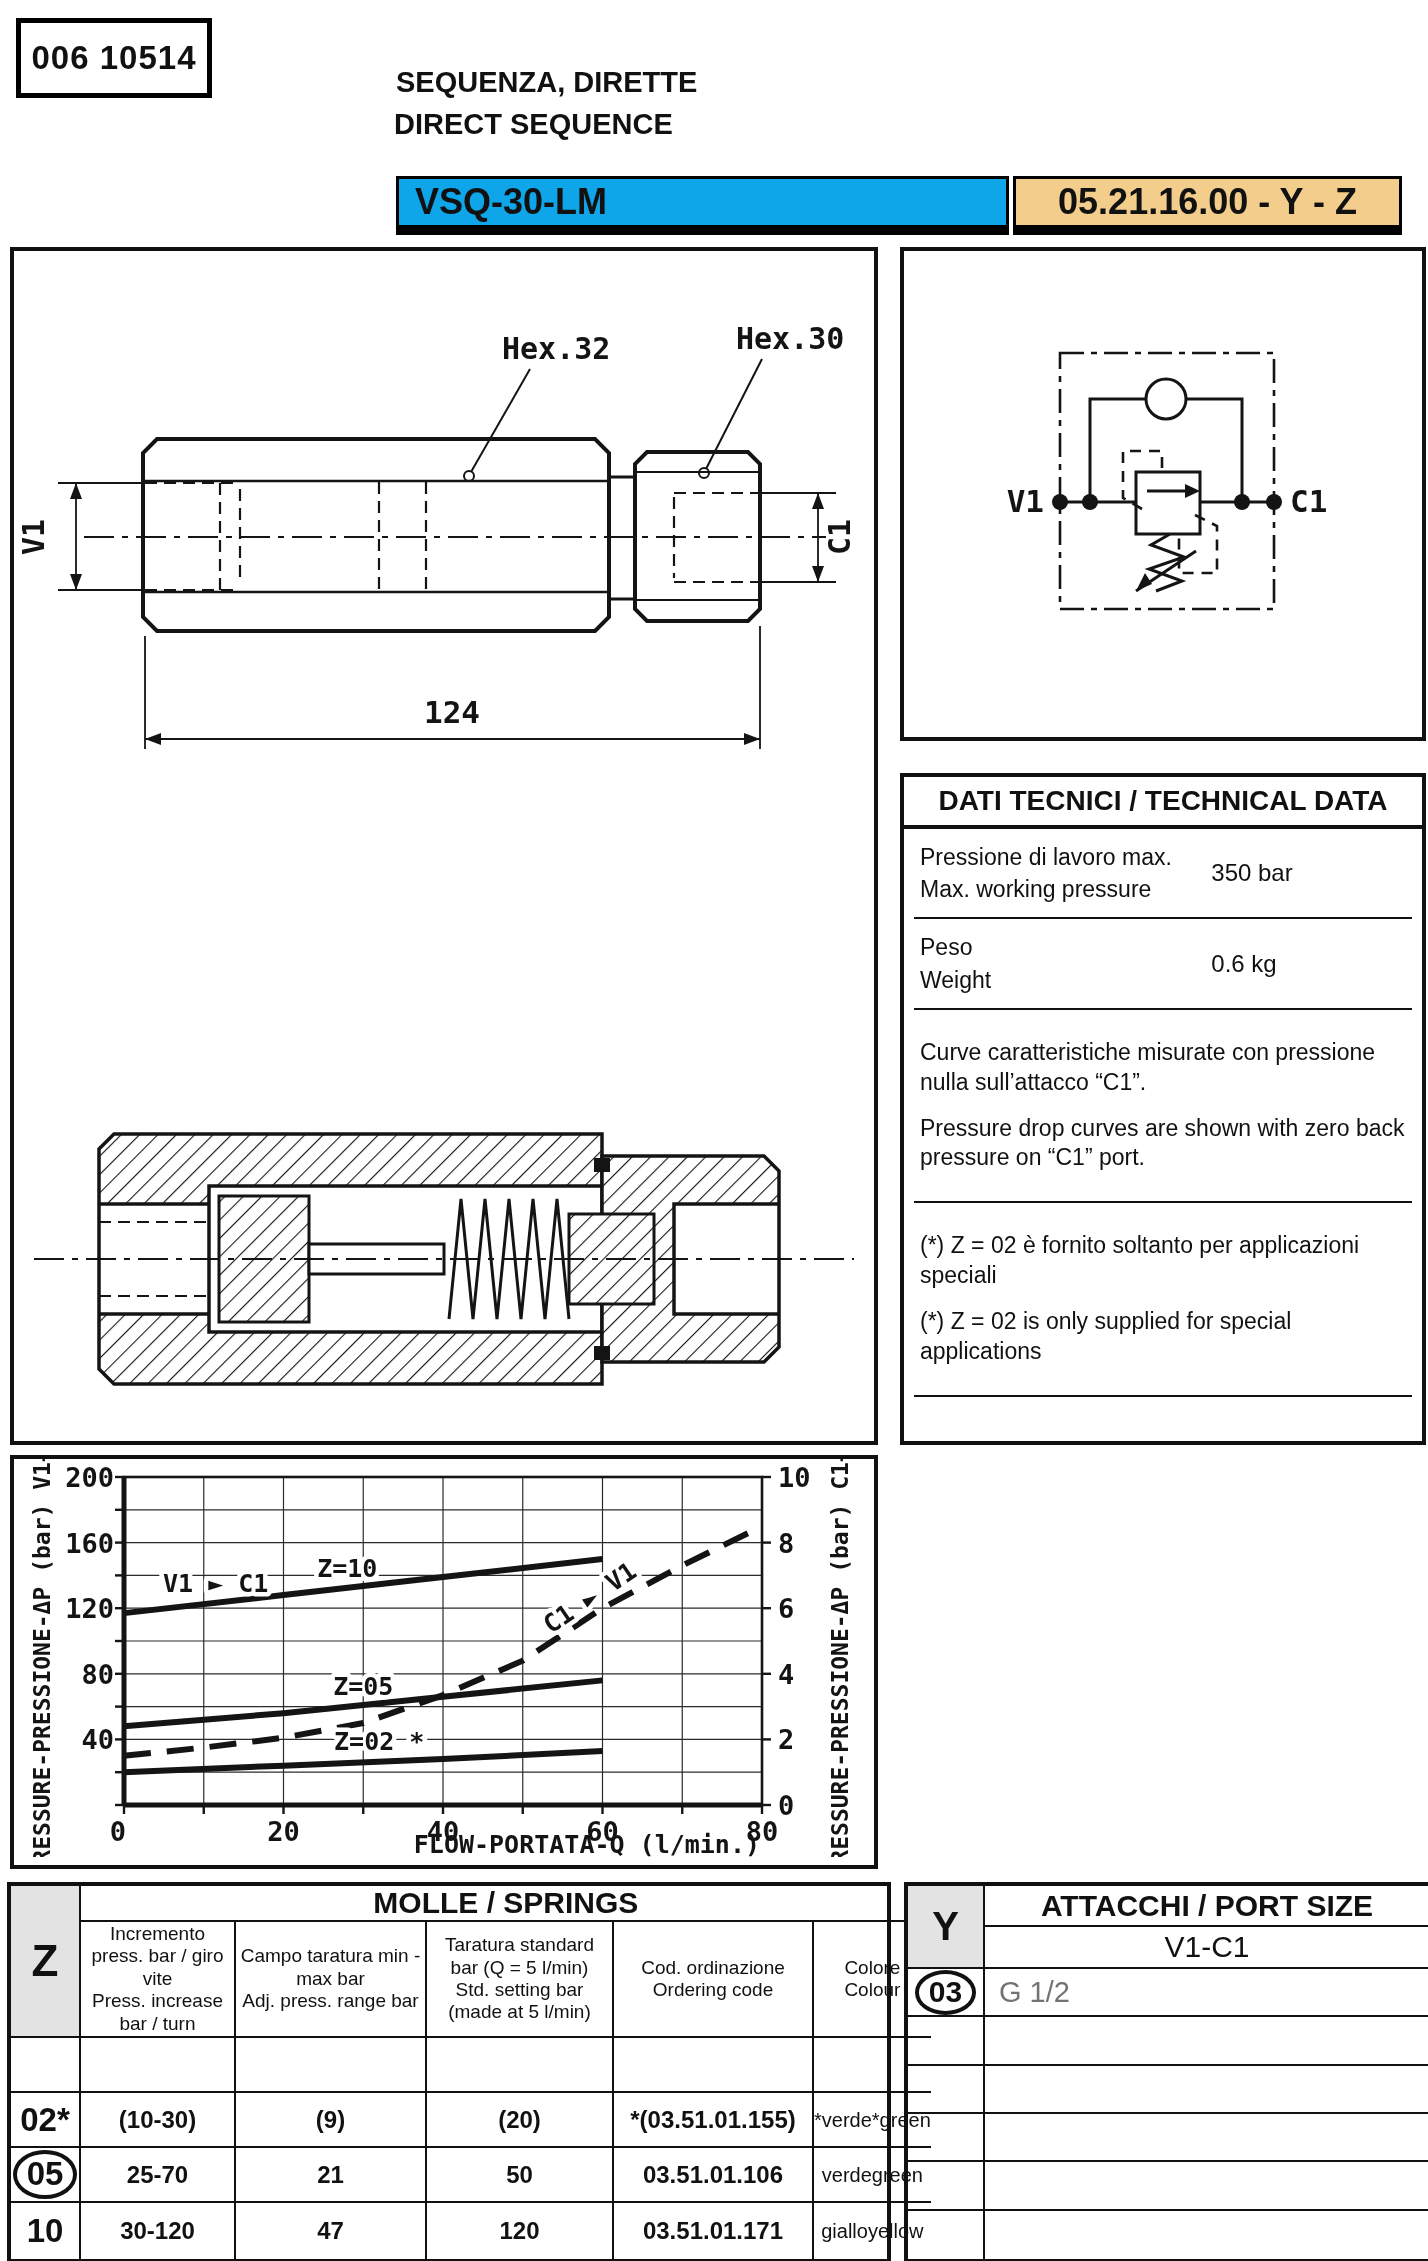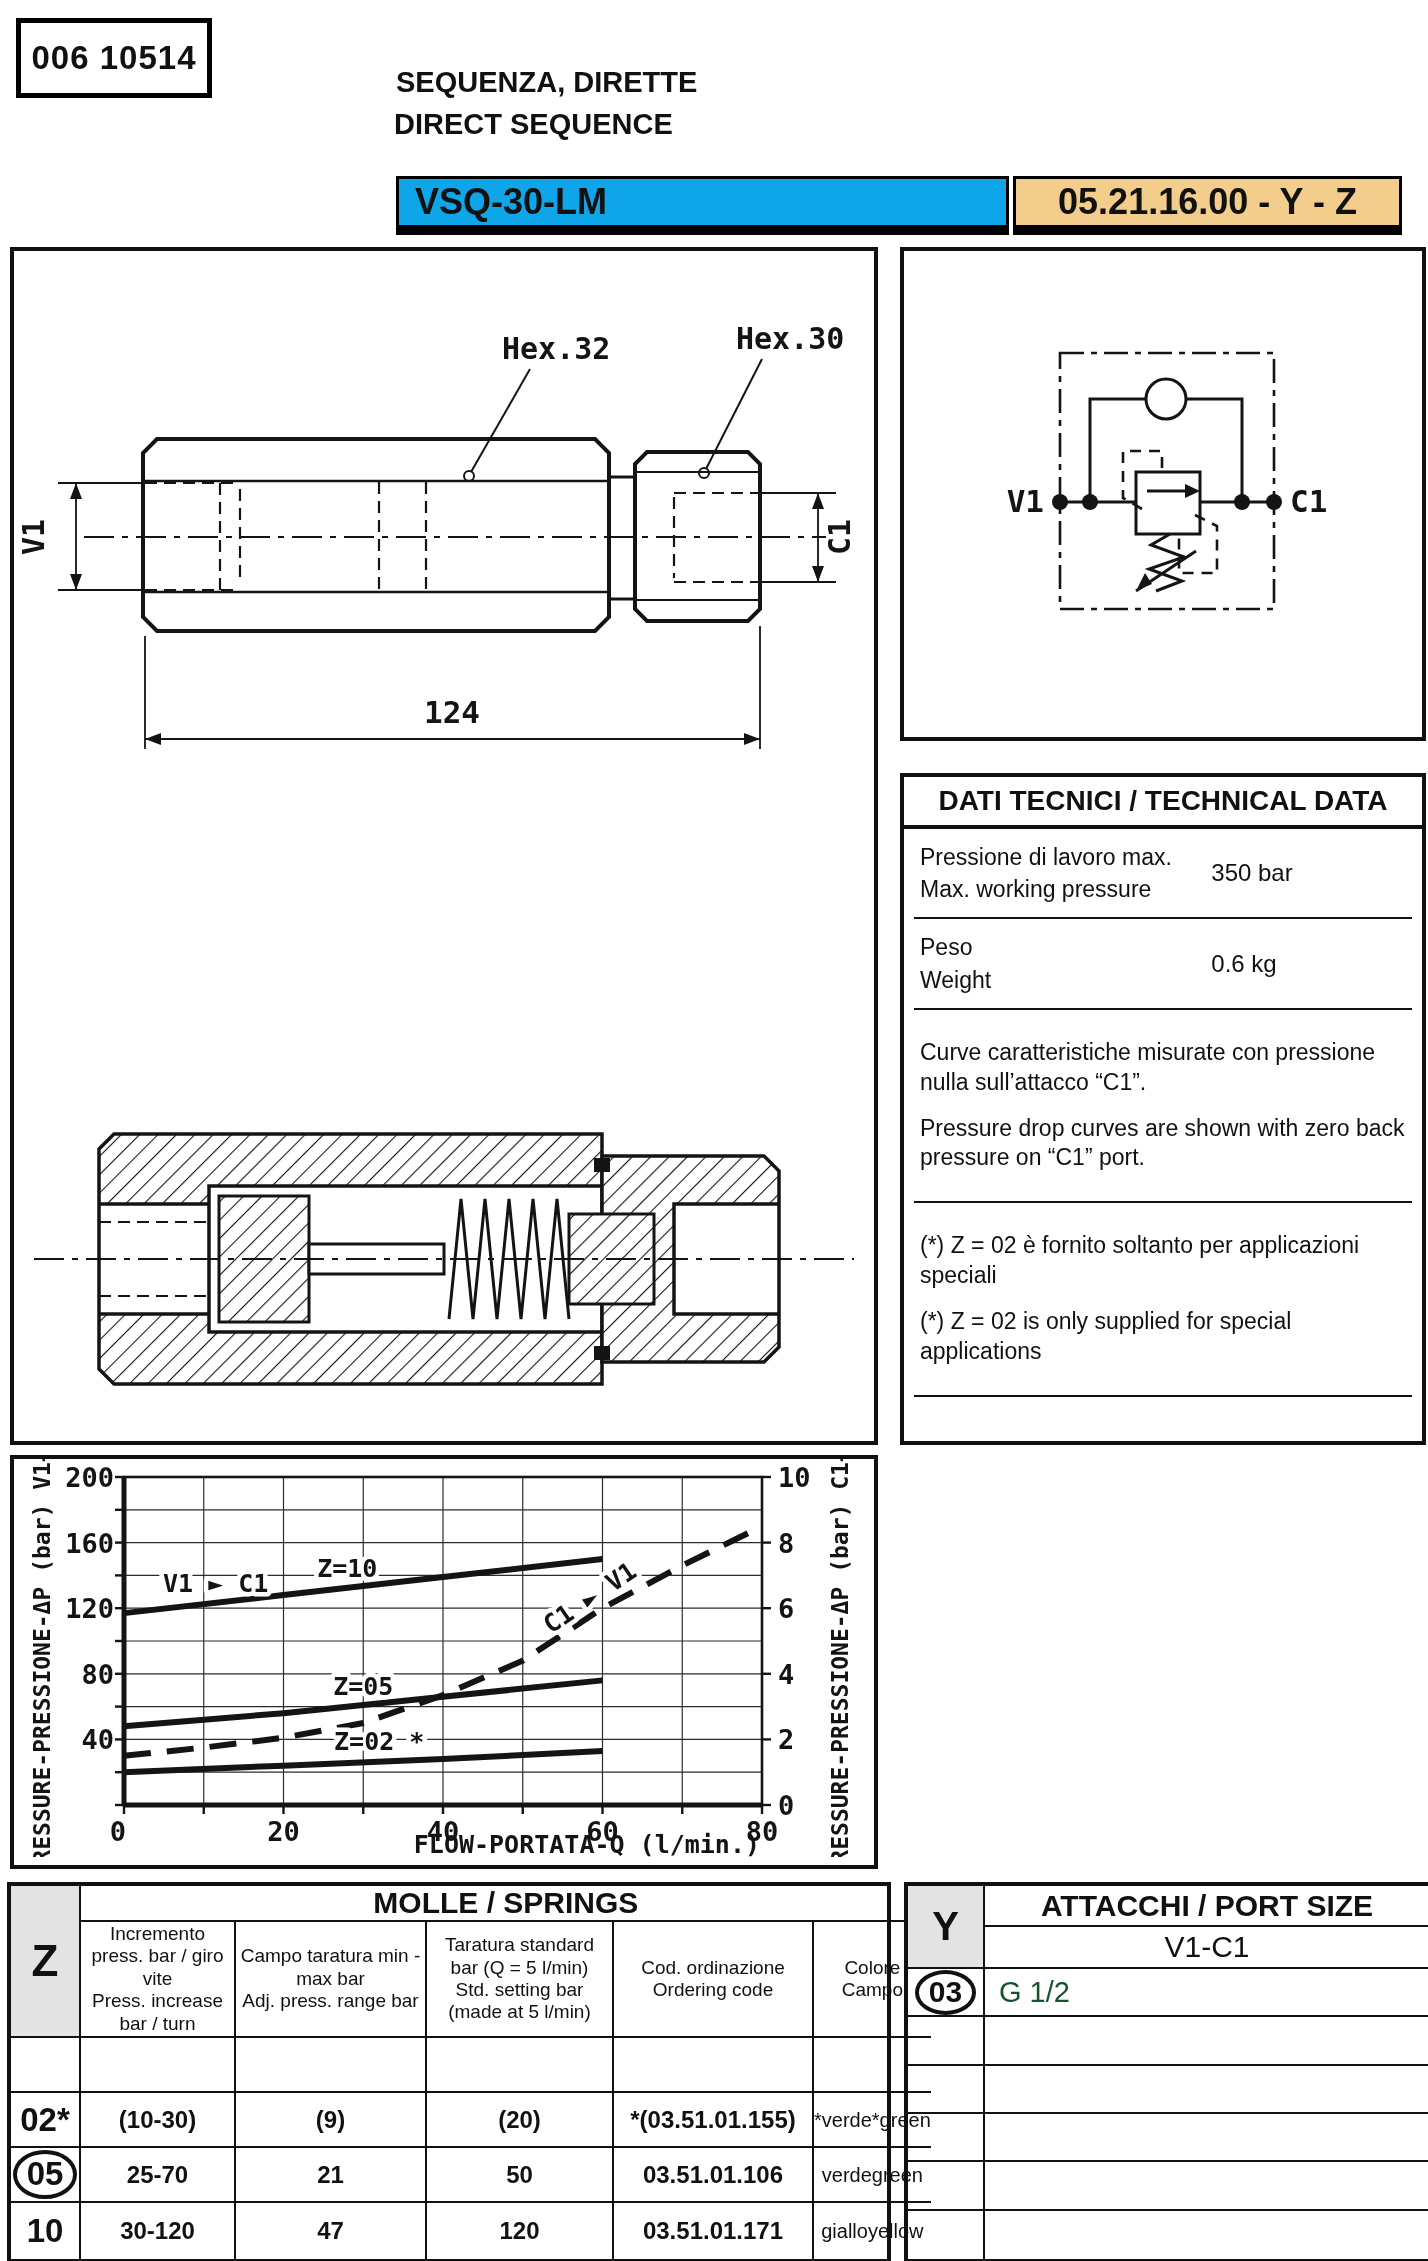--- a/index.html
+++ b/index.html
@@ -58,21 +58,21 @@
         display:grid;grid-template-columns:77px auto;
         grid-template-rows:41px 42px 48px 49px 48px 48px 49px auto;}
   .port>div{border-right:2px solid #111;border-bottom:2px solid #111;
             display:flex;align-items:center;justify-content:center;}
   .port>div.noR{border-right:none;}
   .port>div.noB{border-bottom:none;}
   .p-y{grid-row:1/3;background:#e3e3e3;font-weight:bold;font-size:40px;}
   .p-title{font-weight:bold;font-size:30px;}
   .p-sub{font-size:30px;}
   .p-code{font-weight:bold;font-size:30px;}
-  .p-val{justify-content:flex-start !important;padding-left:14px;font-size:29px;color:#14532d;}
+  .p-val{justify-content:flex-start !important;padding-left:14px;font-size:29px;color:#737373;}
 
   svg text{font-family:"DejaVu Sans Mono",monospace;fill:#141414;}
 </style>
 </head>
 <body>
 
 <div class="page">
 
   <div class="abs code-box">
     <span>006 10514</span>
@@ -342,21 +342,21 @@
     <div class="s-h">
       <div>Taratura standard bar (Q = 5 l/min)</div>
       <div>Std. setting bar (made at 5 l/min)</div>
     </div>
     <div class="s-h">
       <div>Cod. ordinazione</div>
       <div>Ordering code</div>
     </div>
     <div class="s-h noR">
       <div>Colore</div>
-      <div>Campo</div>
+      <div>Colour</div>
     </div>
 
     <div></div>
     <div></div>
     <div></div>
     <div></div>
     <div></div>
     <div class="noR"></div>
 
     <div class="s-zd">02*</div>

